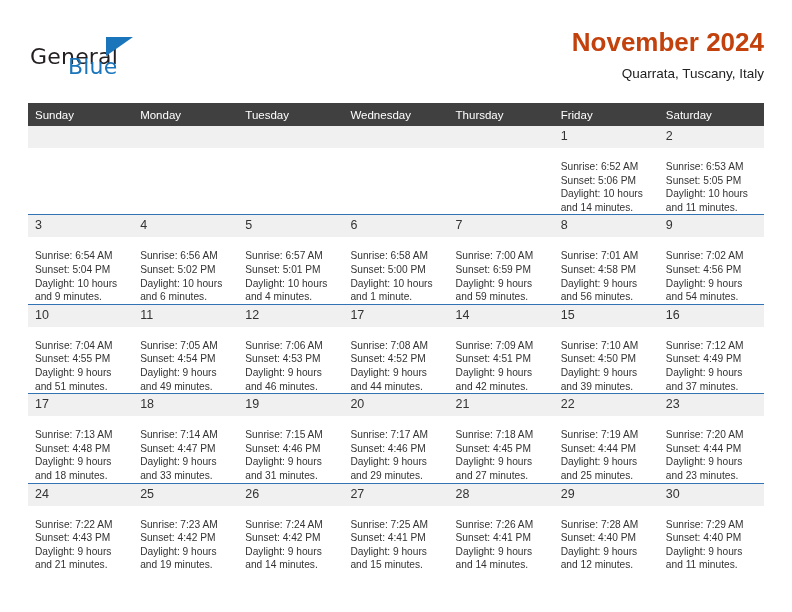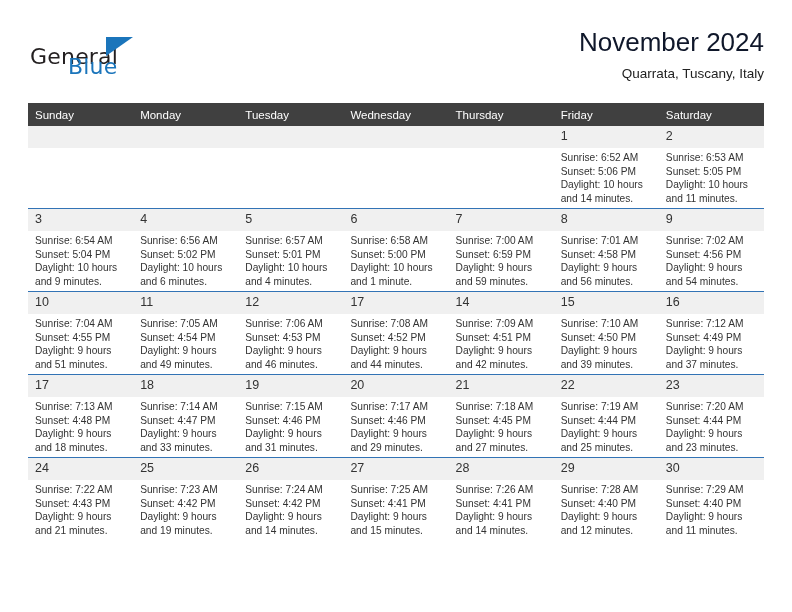--- a/index.html
+++ b/index.html
@@ -68,22 +68,22 @@
   }
 
   .title-block {
     position: absolute;
     right: 0;
     top: 0;
     text-align: right;
   }
   .cal-title {
     font-size: 26px;
-    font-weight: 400;
-    color: #0f172a;
+    font-weight: 700;
+    color: #c2410c;
     line-height: 32px;
     white-space: nowrap;
   }
   .cal-subtitle {
     font-size: 13.5px;
     font-weight: 400;
     color: #222222;
     line-height: 20px;
     margin-top: 6px;
     white-space: nowrap;
@@ -131,21 +131,21 @@
     color: #333333;
     padding: 3px 0 4px 7px;
     line-height: 14px;
     height: 15px;
     box-sizing: content-box;
   }
   .empty .daynum {
     color: transparent;
   }
   .info {
-    padding: 3px 6px 0 7px;
+    padding: 12px 6px 0 7px;
     font-size: 10.2px;
     line-height: 13.6px;
     color: #333333;
   }
   .info div {
     white-space: nowrap;
     overflow: hidden;
   }
 </style>
 </head>

